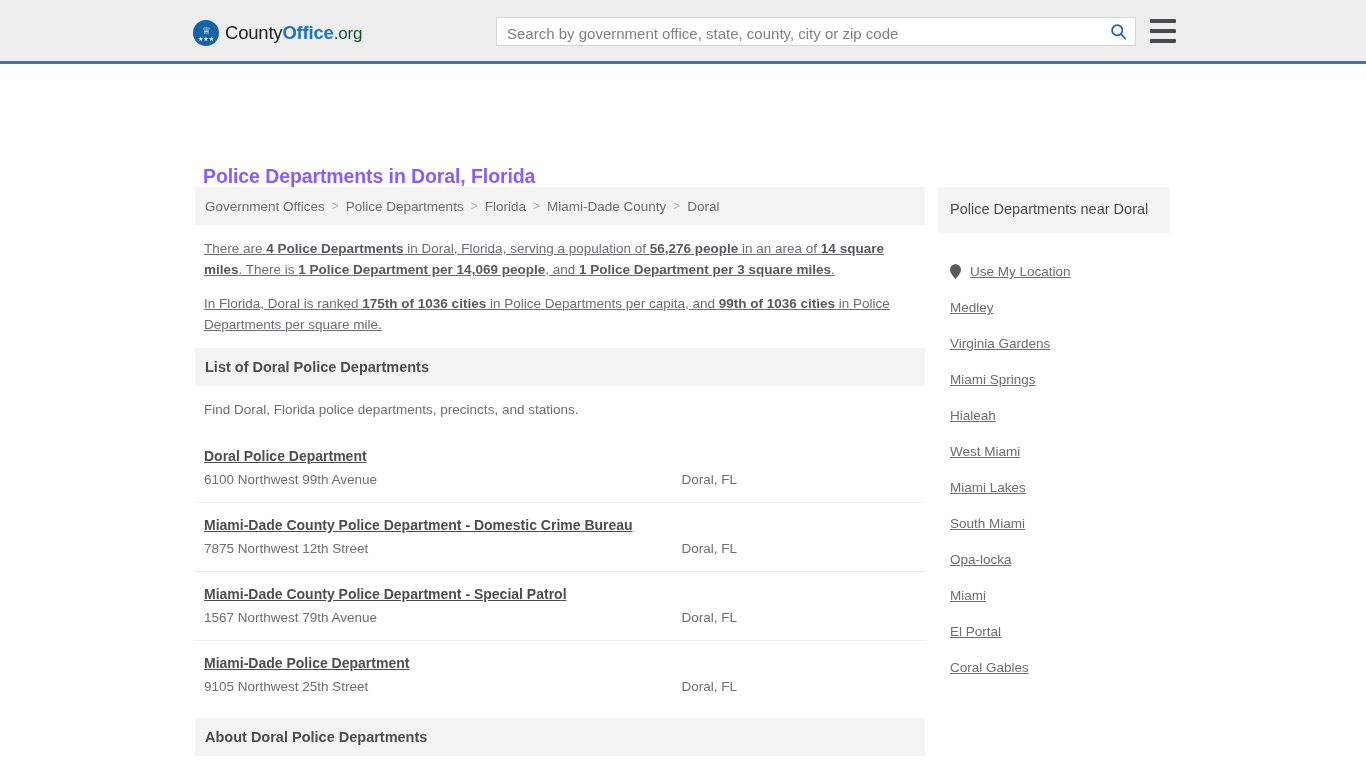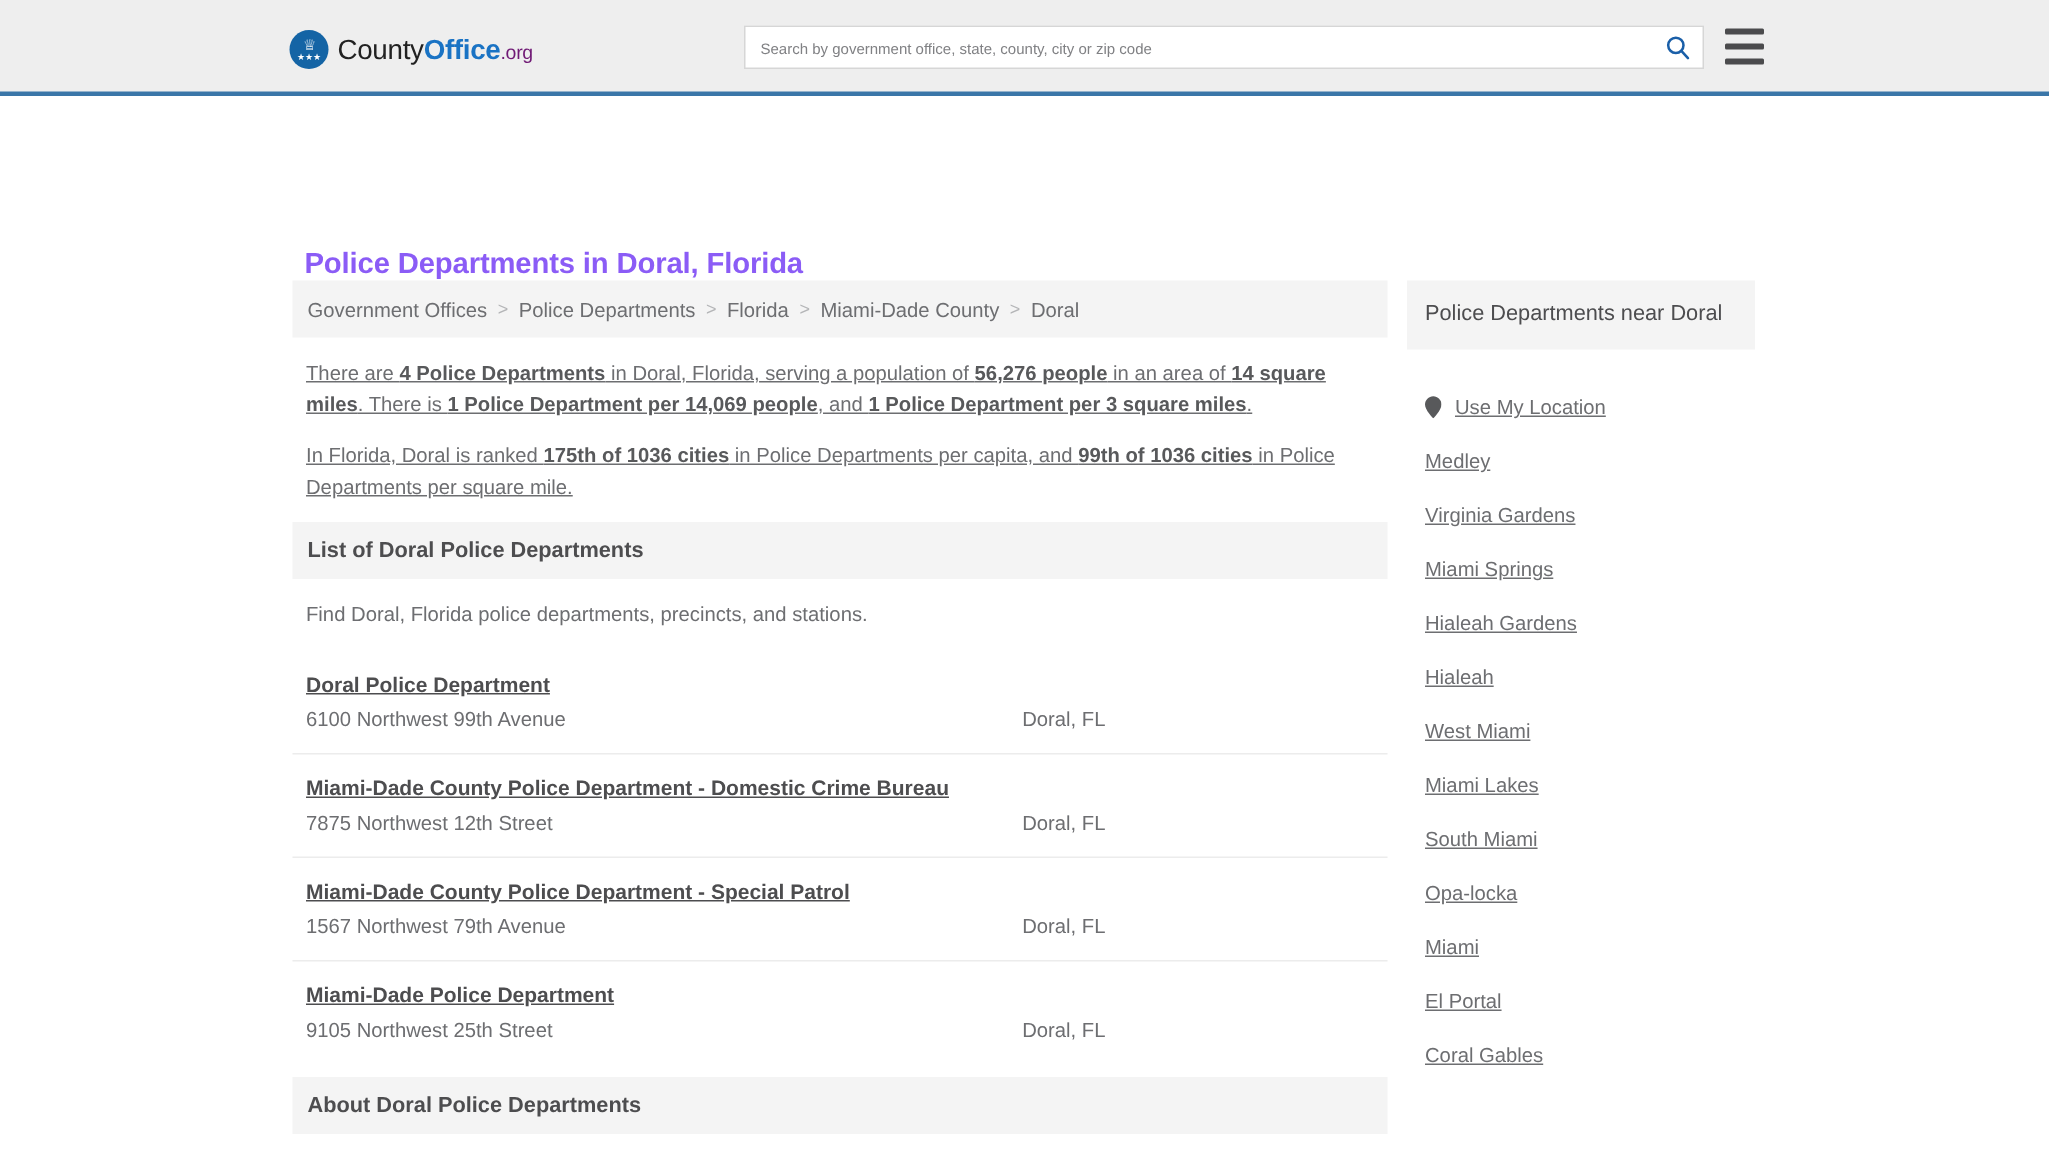--- a/index.html
+++ b/index.html
@@ -56,38 +56,38 @@
     letter-spacing: 0px;
     white-space: nowrap;
   }
   .logo-text {
     font-size: 18.5px;
     letter-spacing: -0.2px;
     white-space: nowrap;
   }
   .logo-text .t1 { color: #222222; }
   .logo-text .t2 { color: #1a73c4; font-weight: bold; }
-  .logo-text .t3 { color: #701a75; font-size: 13px; }
+  .logo-text .t3 { color: #14532d; font-size: 17px; }
 
   .search-wrap {
     position: absolute;
     left: 496px; top: 17px;
     width: 640px; height: 29px;
     background: #ffffff;
     border: 1px solid #d6d6d6;
     display: flex;
     align-items: center;
   }
   .search-input {
     flex: 1;
     border: none;
     outline: none;
     background: transparent;
     font-family: "Liberation Sans", sans-serif;
-    font-size: 10px;
+    font-size: 15px;
     color: #14532d;
     padding: 4px 10px 0 10px;
     height: 100%;
   }
   .search-input::placeholder { color: #808184; opacity: 1; }
   .search-btn {
     width: 34px; height: 100%;
     background: transparent;
     border: none;
     cursor: pointer;
@@ -355,23 +355,20 @@
         <div class="side-link-row">
           <a href="#" class="side-link">Medley</a>
         </div>
         <div class="side-link-row">
           <a href="#" class="side-link">Virginia Gardens</a>
         </div>
         <div class="side-link-row">
           <a href="#" class="side-link">Miami Springs</a>
         </div>
         <div class="side-link-row">
-          <a href="#" class="side-link">Hialeah Gardens</a>
-        </div>
-        <div class="side-link-row">
           <a href="#" class="side-link">Hialeah</a>
         </div>
         <div class="side-link-row">
           <a href="#" class="side-link">West Miami</a>
         </div>
         <div class="side-link-row">
           <a href="#" class="side-link">Miami Lakes</a>
         </div>
         <div class="side-link-row">
           <a href="#" class="side-link">South Miami</a>

